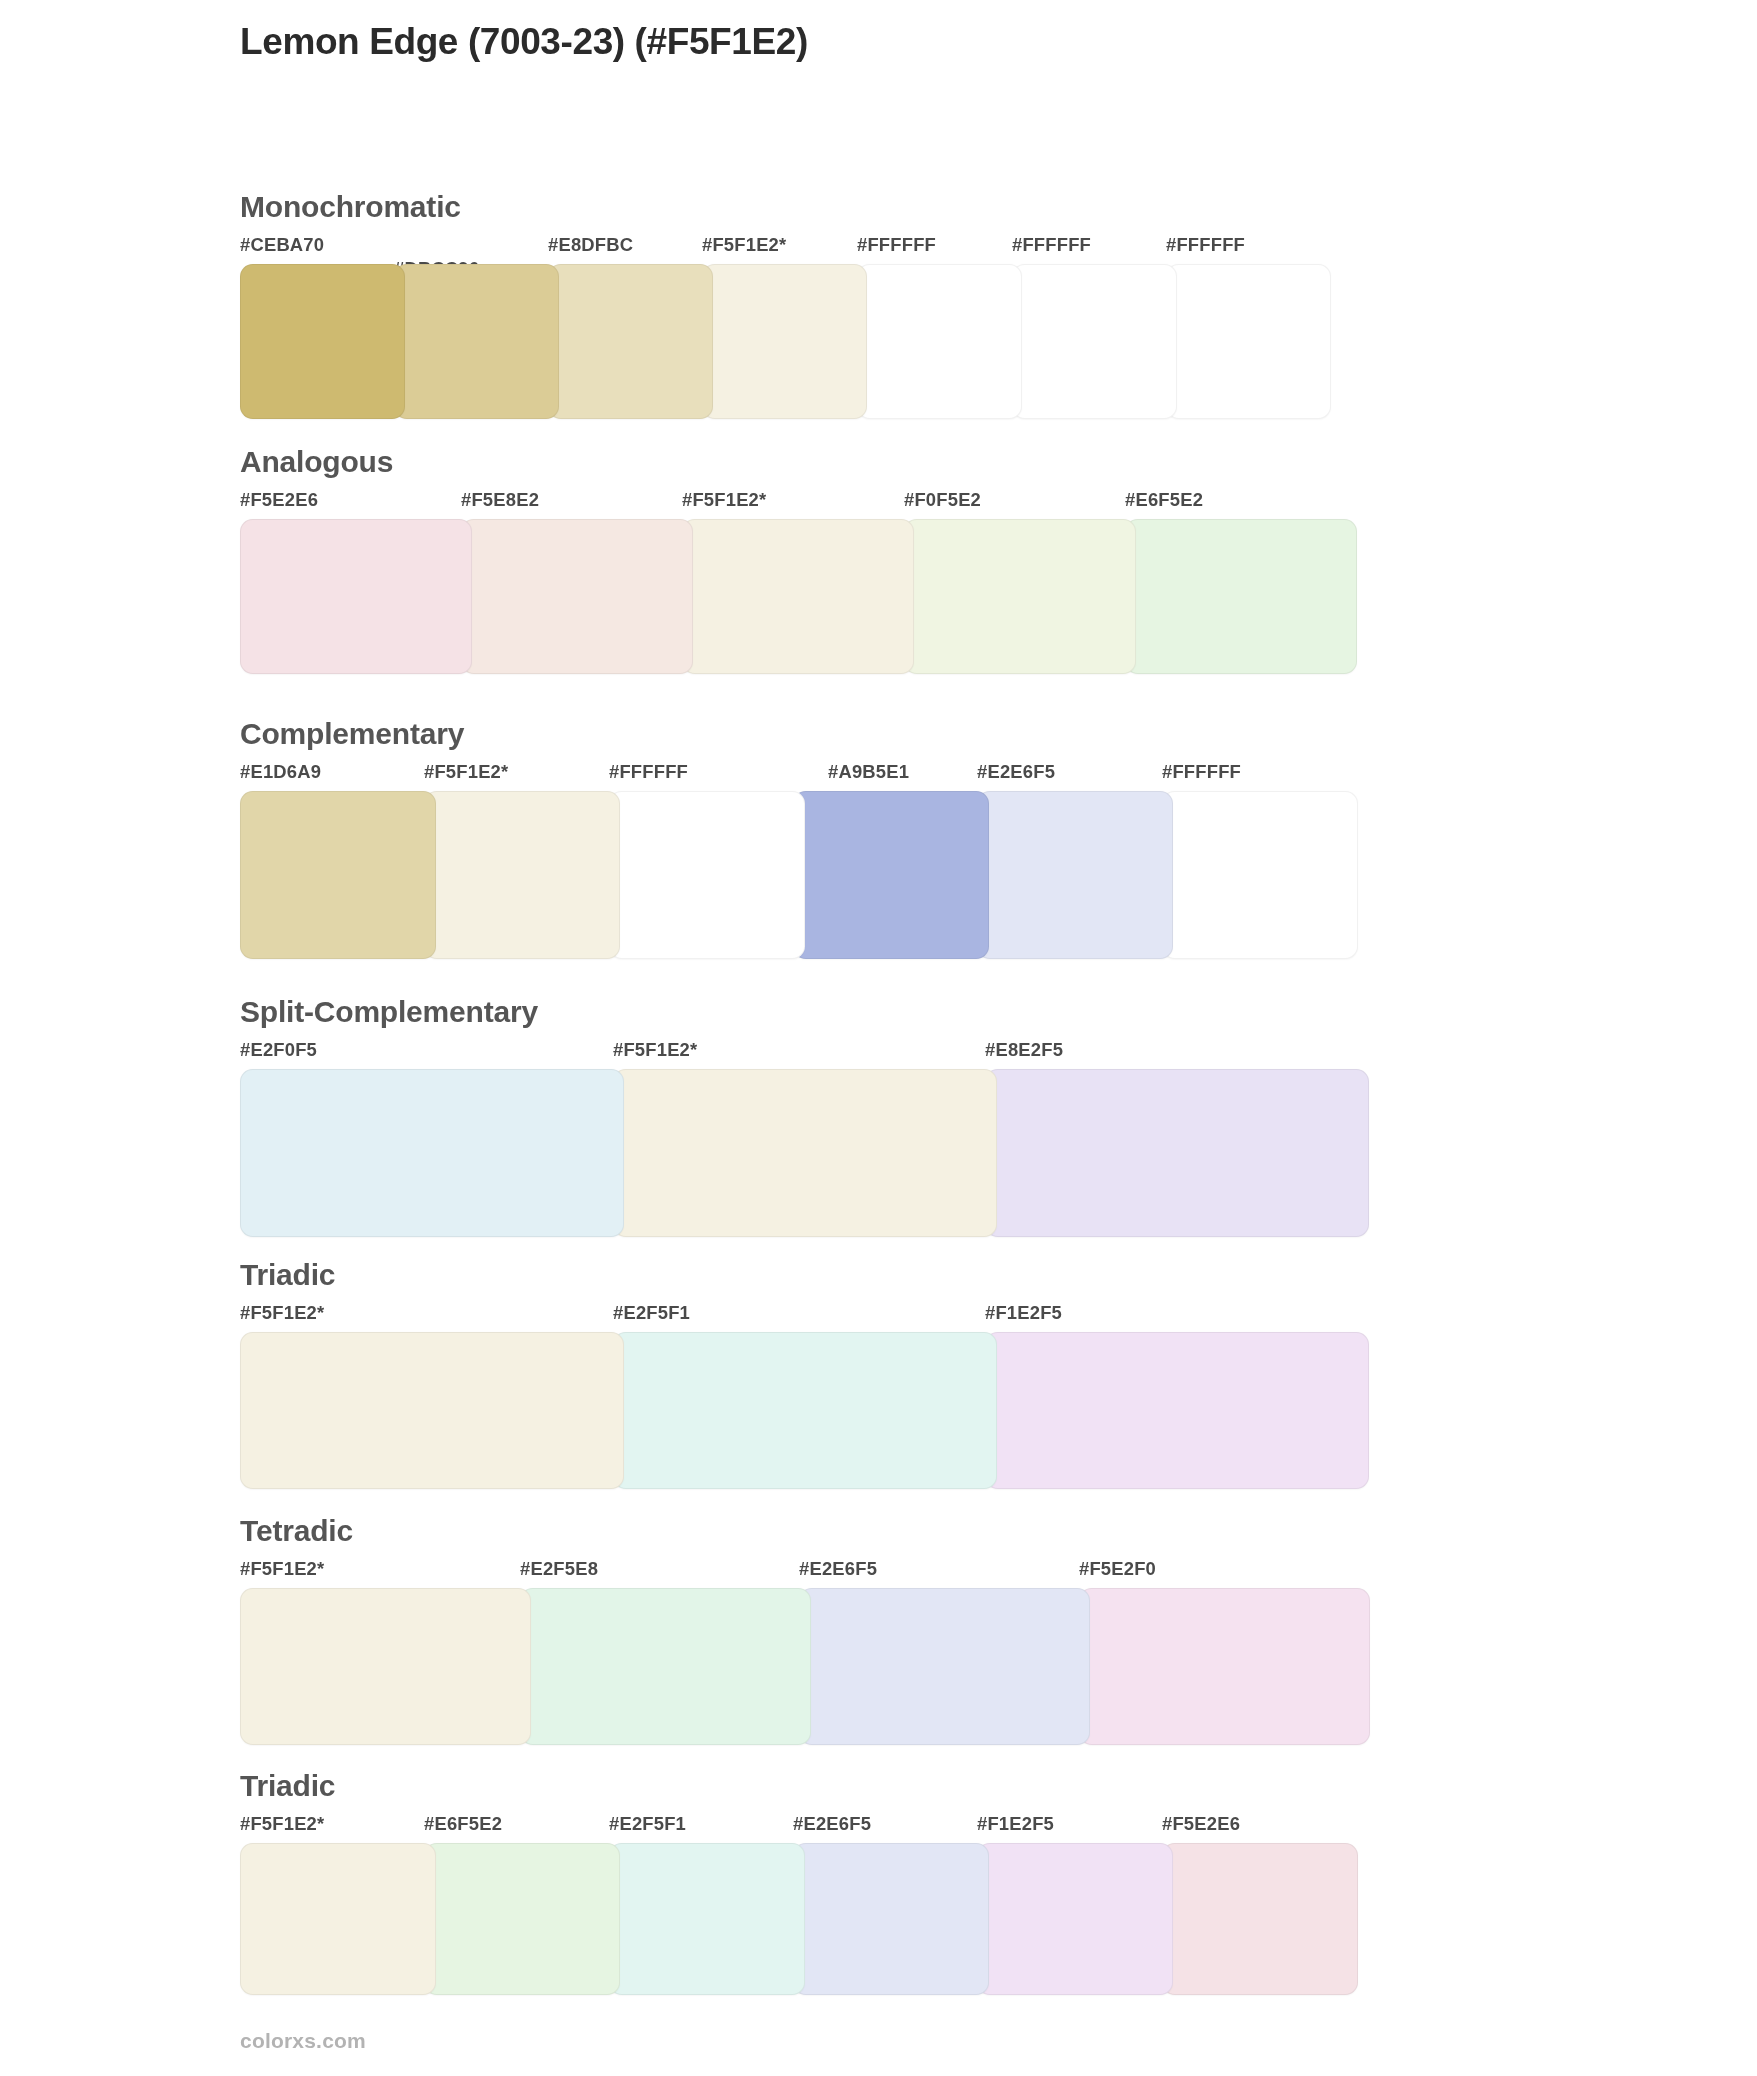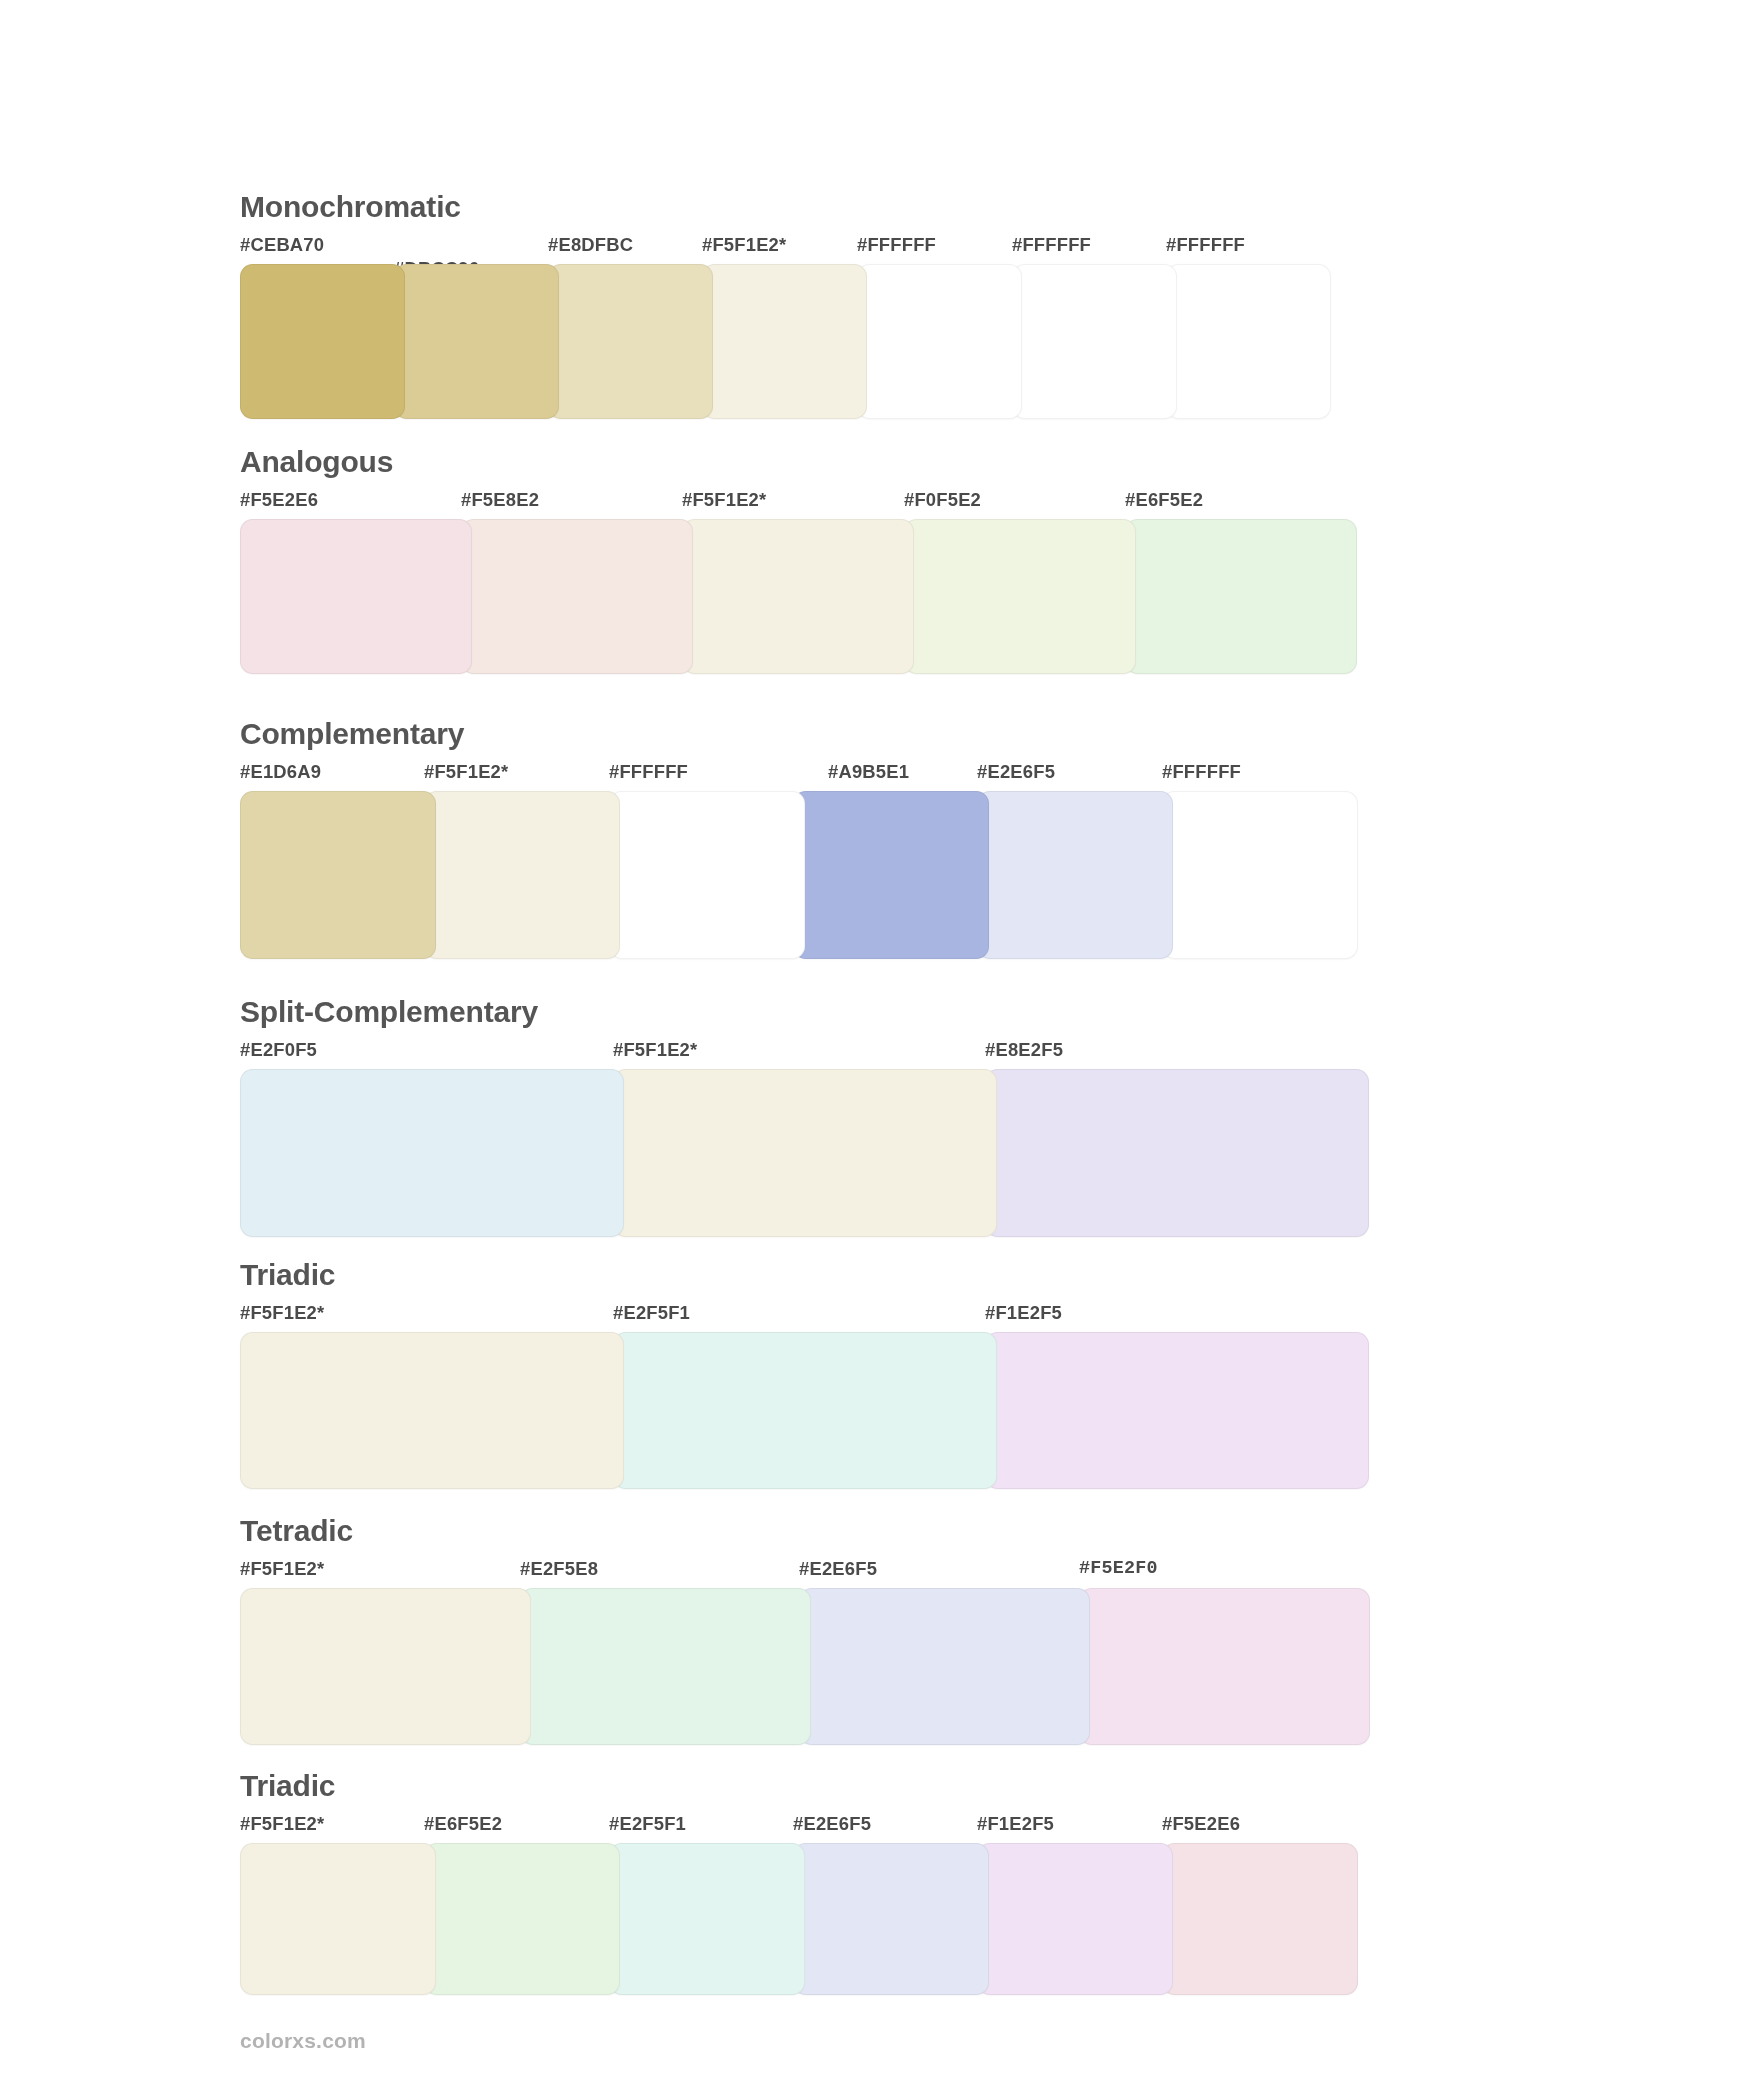--- a/index.html
+++ b/index.html
@@ -101,20 +101,21 @@
     color: #b3b3b3;
     letter-spacing: 0.2px;
   }
 </style>
 </head>
 <body>
 
 <div class="page">
 
   <div class="header">
+    <h1 class="title">Lemon Edge (7003-23) (#F5F1E2)</h1>
   </div>
 
   <div id="sections-root">
       <div class="section" style="top: 192px;">
         <div class="section-title">Monochromatic</div>
         <div class="labels" style="width: 1080px;">
           <div class="swatch-label" style="left: 0px;">#CEBA70</div>
           <div class="swatch-label" style="left: 154px; margin-top: 24px;">#DBCC96</div>
           <div class="swatch-label" style="left: 308px;">#E8DFBC</div>
           <div class="swatch-label" style="left: 462px;">#F5F1E2*</div>
@@ -193,21 +194,21 @@
           <div class="swatch" title="#E2F5F1" style="left: 373px; width: 384px; height: 157px; background: rgb(226, 245, 241); z-index: 2;"></div>
           <div class="swatch" title="#F1E2F5" style="left: 745px; width: 384px; height: 157px; background: rgb(241, 226, 245); z-index: 1;"></div>
         </div>
       </div>
       <div class="section" style="top: 1516px;">
         <div class="section-title">Tetradic</div>
         <div class="labels" style="width: 1118px;">
           <div class="swatch-label" style="left: 0px;">#F5F1E2*</div>
           <div class="swatch-label" style="left: 280px;">#E2F5E8</div>
           <div class="swatch-label" style="left: 559px;">#E2E6F5</div>
-          <div class="swatch-label" style="left: 839px; font-family: Liberation Mono, monospace;">#F5E2F0</div>
+          <div class="swatch-label" style="left: 839px;">#F5E2F0</div>
         </div>
         <div class="swatches" style="width: 1118px; height: 157px;">
           <div class="swatch" title="#F5F1E2*" style="left: 0px; width: 291px; height: 157px; background: rgb(245, 241, 226); z-index: 4;"></div>
           <div class="swatch" title="#E2F5E8" style="left: 280px; width: 291px; height: 157px; background: rgb(226, 245, 232); z-index: 3;"></div>
           <div class="swatch" title="#E2E6F5" style="left: 559px; width: 291px; height: 157px; background: rgb(226, 230, 245); z-index: 2;"></div>
           <div class="swatch" title="#F5E2F0" style="left: 839px; width: 291px; height: 157px; background: rgb(245, 226, 240); z-index: 1;"></div>
         </div>
       </div>
       <div class="section" style="top: 1771px;">
         <div class="section-title">Triadic</div>

